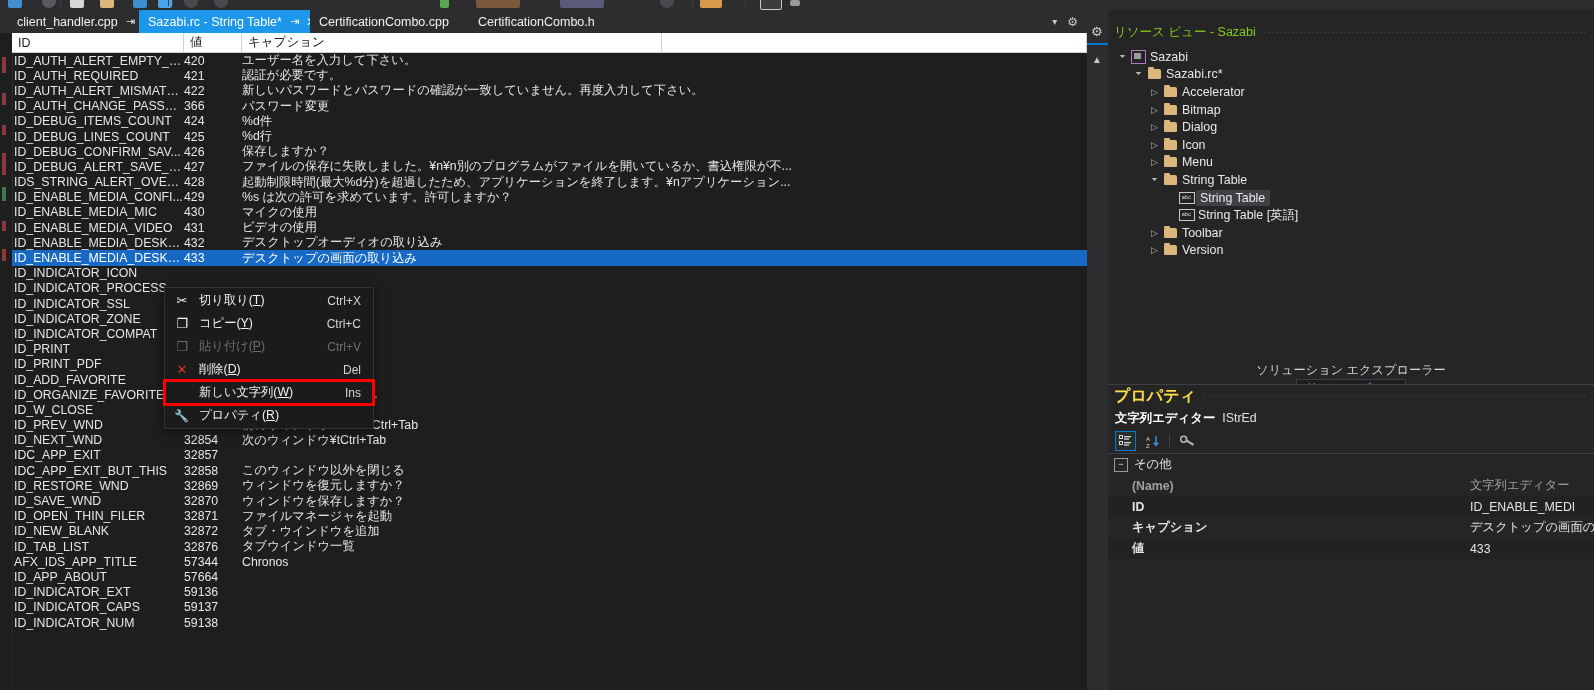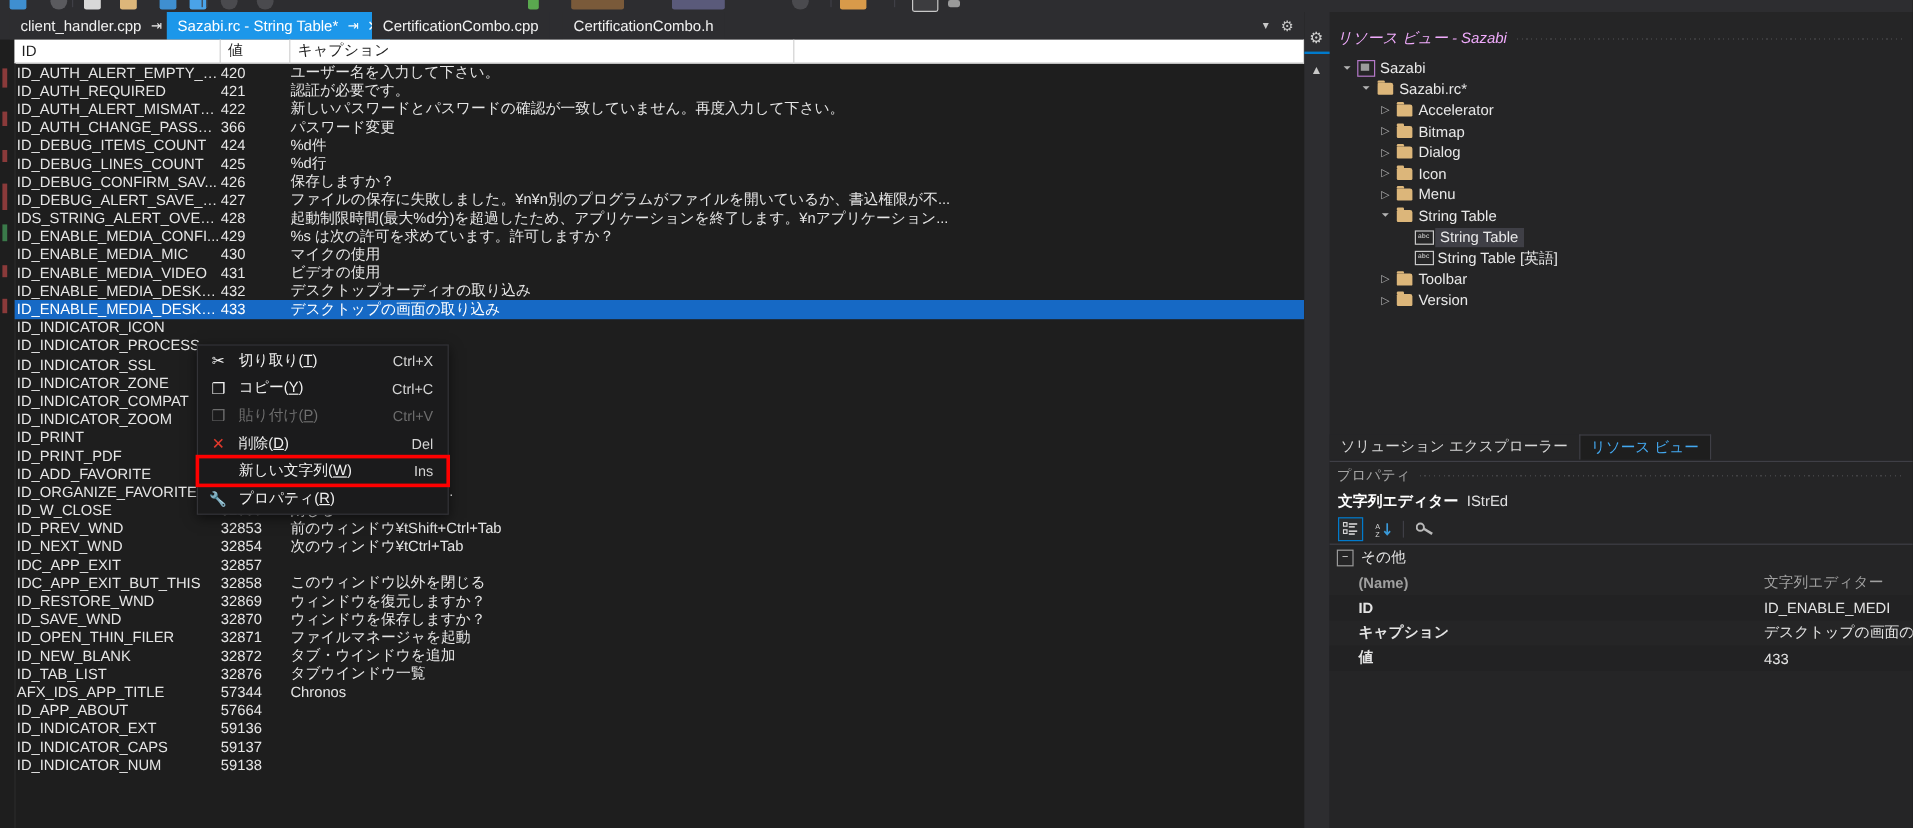--- a/index.html
+++ b/index.html
@@ -64,45 +64,45 @@
   .mi u{text-decoration:underline;}
 
   
   .rdock{position:absolute;left:1087px;top:10px;width:507px;height:680px;background:#252526;}
   .rdock-gutter{position:absolute;left:0;top:0;width:21px;height:680px;background:#2d2d30;}
   .gear{position:absolute;left:4px;top:14px;font-size:13px;color:#d0d0d0;}
   .collapse-arr{position:absolute;left:5px;top:44px;font-size:10px;color:#c8c8c8;}
   .accent-line{position:absolute;left:0;top:33px;width:21px;height:2px;background:#007acc;}
 
   .rv-header{position:absolute;left:21px;top:12px;width:486px;height:21px;display:flex;align-items:center;}
-  .rv-title{font-size:12.5px;color:#f0abfc;padding-left:6px;font-style:italic;}
+  .rv-title{font-size:12.5px;color:#84cc16;padding-left:6px;}
   .rv-dots{flex:1;height:1px;margin:0 8px;
            background-image:repeating-linear-gradient(to right,#4a4a4d 0 1px,transparent 1px 4px);}
 
   .rv-tree{position:absolute;left:21px;top:38px;width:486px;height:305px;overflow:hidden;}
   .tn{height:17.6px;display:flex;align-items:center;font-size:12.4px;color:#e8e8e8;white-space:nowrap;}
   .tn .exp{width:13px;font-size:9px;color:#b4b4b4;text-align:center;}
   .tn .tico{width:19px;display:flex;align-items:center;justify-content:center;}
   .tn .tlbl{padding-left:2px;}
   .tn.selected .tlbl{background:#3f3f46;padding:1px 5px 1px 4px;}
   .folder{width:13px;height:10px;background:#dcb67a;border-radius:1px 2px 1px 1px;position:relative;}
   .folder:before{content:"";position:absolute;left:0;top:-2px;width:6px;height:2px;background:#dcb67a;border-radius:1px 1px 0 0;}
   .folder.open{background:#dcb67a;transform:skewX(0deg);}
   .abc{width:14px;height:10px;border:1px solid #c8c8c8;font-size:5.5px;line-height:9px;text-align:center;color:#e0e0e0;letter-spacing:.2px;}
   .projico{width:13px;height:12px;border:1px solid #b478c8;position:relative;}
   .projico:after{content:"";position:absolute;left:2px;top:2px;width:7px;height:6px;background:#9b9b9b;}
 
-  .rv-tabs{position:absolute;left:21px;top:352px;width:486px;height:22px;display:flex;align-items:flex-start;}
+  .rv-tabs{position:absolute;left:21px;top:352px;width:486px;height:22px;display:flex;align-items:center;flex-direction:column;}
   .rtab{height:21px;display:flex;align-items:center;padding:0 9px;font-size:12.2px;box-sizing:border-box;}
   .rtab.off{color:#d6d6d6;background:#252526;}
   .rtab.on{color:#43a8f0;background:#1e1e1e;border-top:1px solid #3f3f46;border-left:1px solid #3f3f46;border-right:1px solid #3f3f46;}
 
   .props{position:absolute;left:21px;top:374px;width:486px;height:306px;background:#252526;border-top:1px solid #3f3f46;}
   .props-hdr{height:22px;display:flex;align-items:center;}
-  .props-title{font-size:12px;color:#a3a3a3;padding-left:6px;}
+  .props-title{font-size:16px;color:#fde047;padding-left:6px;font-weight:bold;}
   .props-dots{flex:1;height:1px;margin:0 8px;
               background-image:repeating-linear-gradient(to right,#4a4a4d 0 1px,transparent 1px 4px);}
   .props-obj{height:22px;display:flex;align-items:center;padding-left:7px;font-size:12.4px;}
   .props-obj b{font-weight:bold;color:#ffffff;}
   .props-obj span{color:#e0e0e0;padding-left:7px;}
   .props-tools{height:24px;display:flex;align-items:center;padding-left:7px;gap:7px;border-bottom:1px solid #3f3f46;}
   .ptool{width:19px;height:18px;display:flex;align-items:center;justify-content:center;font-size:12px;color:#d8d8d8;}
   .ptool.active{border:1px solid #007acc;background:#2a2d2e;}
   .ptool.sep{border-left:1px solid #3f3f46;width:1px;height:14px;padding:0;}
 
@@ -269,25 +269,20 @@
           <span class="r-val"></span>
           <span class="r-cap"></span>
         </div>
         <div class="row">
           <span class="r-id">ID_INDICATOR_ZONE</span>
           <span class="r-val"></span>
           <span class="r-cap"></span>
         </div>
         <div class="row">
           <span class="r-id">ID_INDICATOR_COMPAT</span>
-          <span class="r-val"></span>
-          <span class="r-cap"></span>
-        </div>
-        <div class="row">
-          <span class="r-id">ID_INDICATOR_ZOOM</span>
           <span class="r-val"></span>
           <span class="r-cap"></span>
         </div>
         <div class="row">
           <span class="r-id">ID_PRINT</span>
           <span class="r-val"></span>
           <span class="r-cap"></span>
         </div>
         <div class="row">
           <span class="r-id">ID_PRINT_PDF</span>

